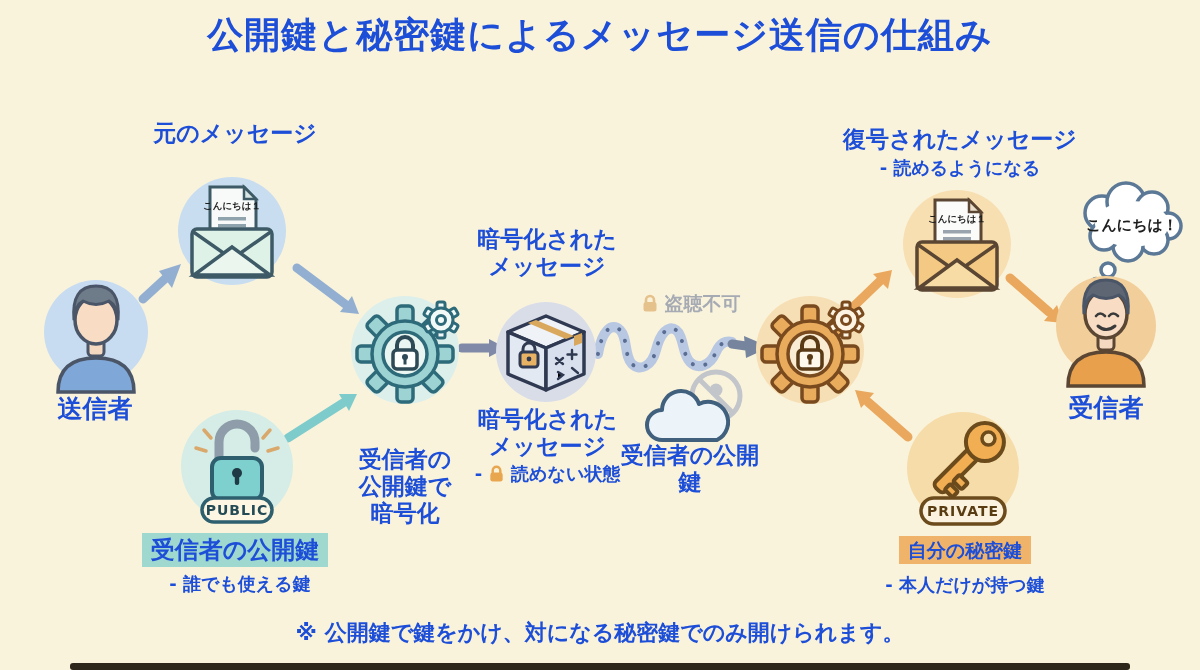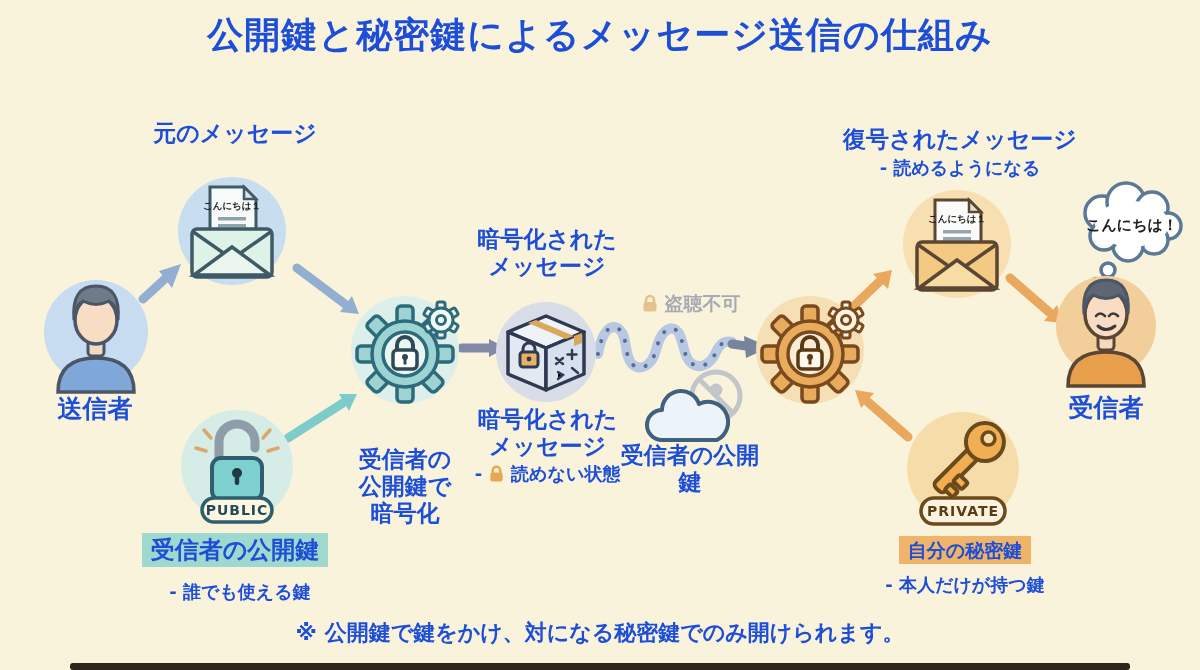--- a/index.html
+++ b/index.html
@@ -102,21 +102,21 @@
     <path d="M49 56 V40 a18 18 0 0 1 36 0 v6" fill="none" stroke="#8E9DA9" stroke-width="9" stroke-linecap="round"></path>
     <rect x="42" y="56" width="50" height="42" rx="9" fill="#7ED0CE" stroke="#2E5F6E" stroke-width="4"></rect>
     <circle cx="67" cy="71" r="5" fill="#1F3A44"></circle>
     <rect x="64.8" y="73" width="4.4" height="10" rx="2" fill="#1F3A44"></rect>
     <rect x="32" y="96" width="70" height="24" rx="12" fill="#FDF6E2" stroke="#2E5F6E" stroke-width="3.5"></rect>
     <text x="67" y="113" font-size="14" font-weight="800" text-anchor="middle" fill="#234B56" letter-spacing="1">PUBLIC</text>
   </svg>
   <div class="lbl" style="left:135px;top:533px;width:200px;font-size:24px;">
     <span class="pill pill-teal">受信者の公開鍵</span>
   </div>
-  <div class="lbl sub" style="left:145px;top:573px;width:190px;margin-top:8px;">- 誰でも使える鍵</div>
+  <div class="lbl sub" style="left:145px;top:573px;width:190px;">- 誰でも使える鍵</div>
 
   <svg class="abs" style="left:349px;top:294px" width="112" height="112" viewBox="0 0 112 112">
     <circle cx="56" cy="56" r="54" fill="#DDEFEA"></circle>
     <g fill="#9ED3D4" stroke="#2E6B7A" stroke-width="3.5">
       <rect x="48" y="12" width="16" height="18" rx="4"></rect>
       <rect x="48" y="12" width="16" height="18" rx="4" transform="rotate(45 56 60)"></rect>
       <rect x="48" y="12" width="16" height="18" rx="4" transform="rotate(90 56 60)"></rect>
       <rect x="48" y="12" width="16" height="18" rx="4" transform="rotate(135 56 60)"></rect>
       <rect x="48" y="12" width="16" height="18" rx="4" transform="rotate(180 56 60)"></rect>
       <rect x="48" y="12" width="16" height="18" rx="4" transform="rotate(225 56 60)"></rect>

